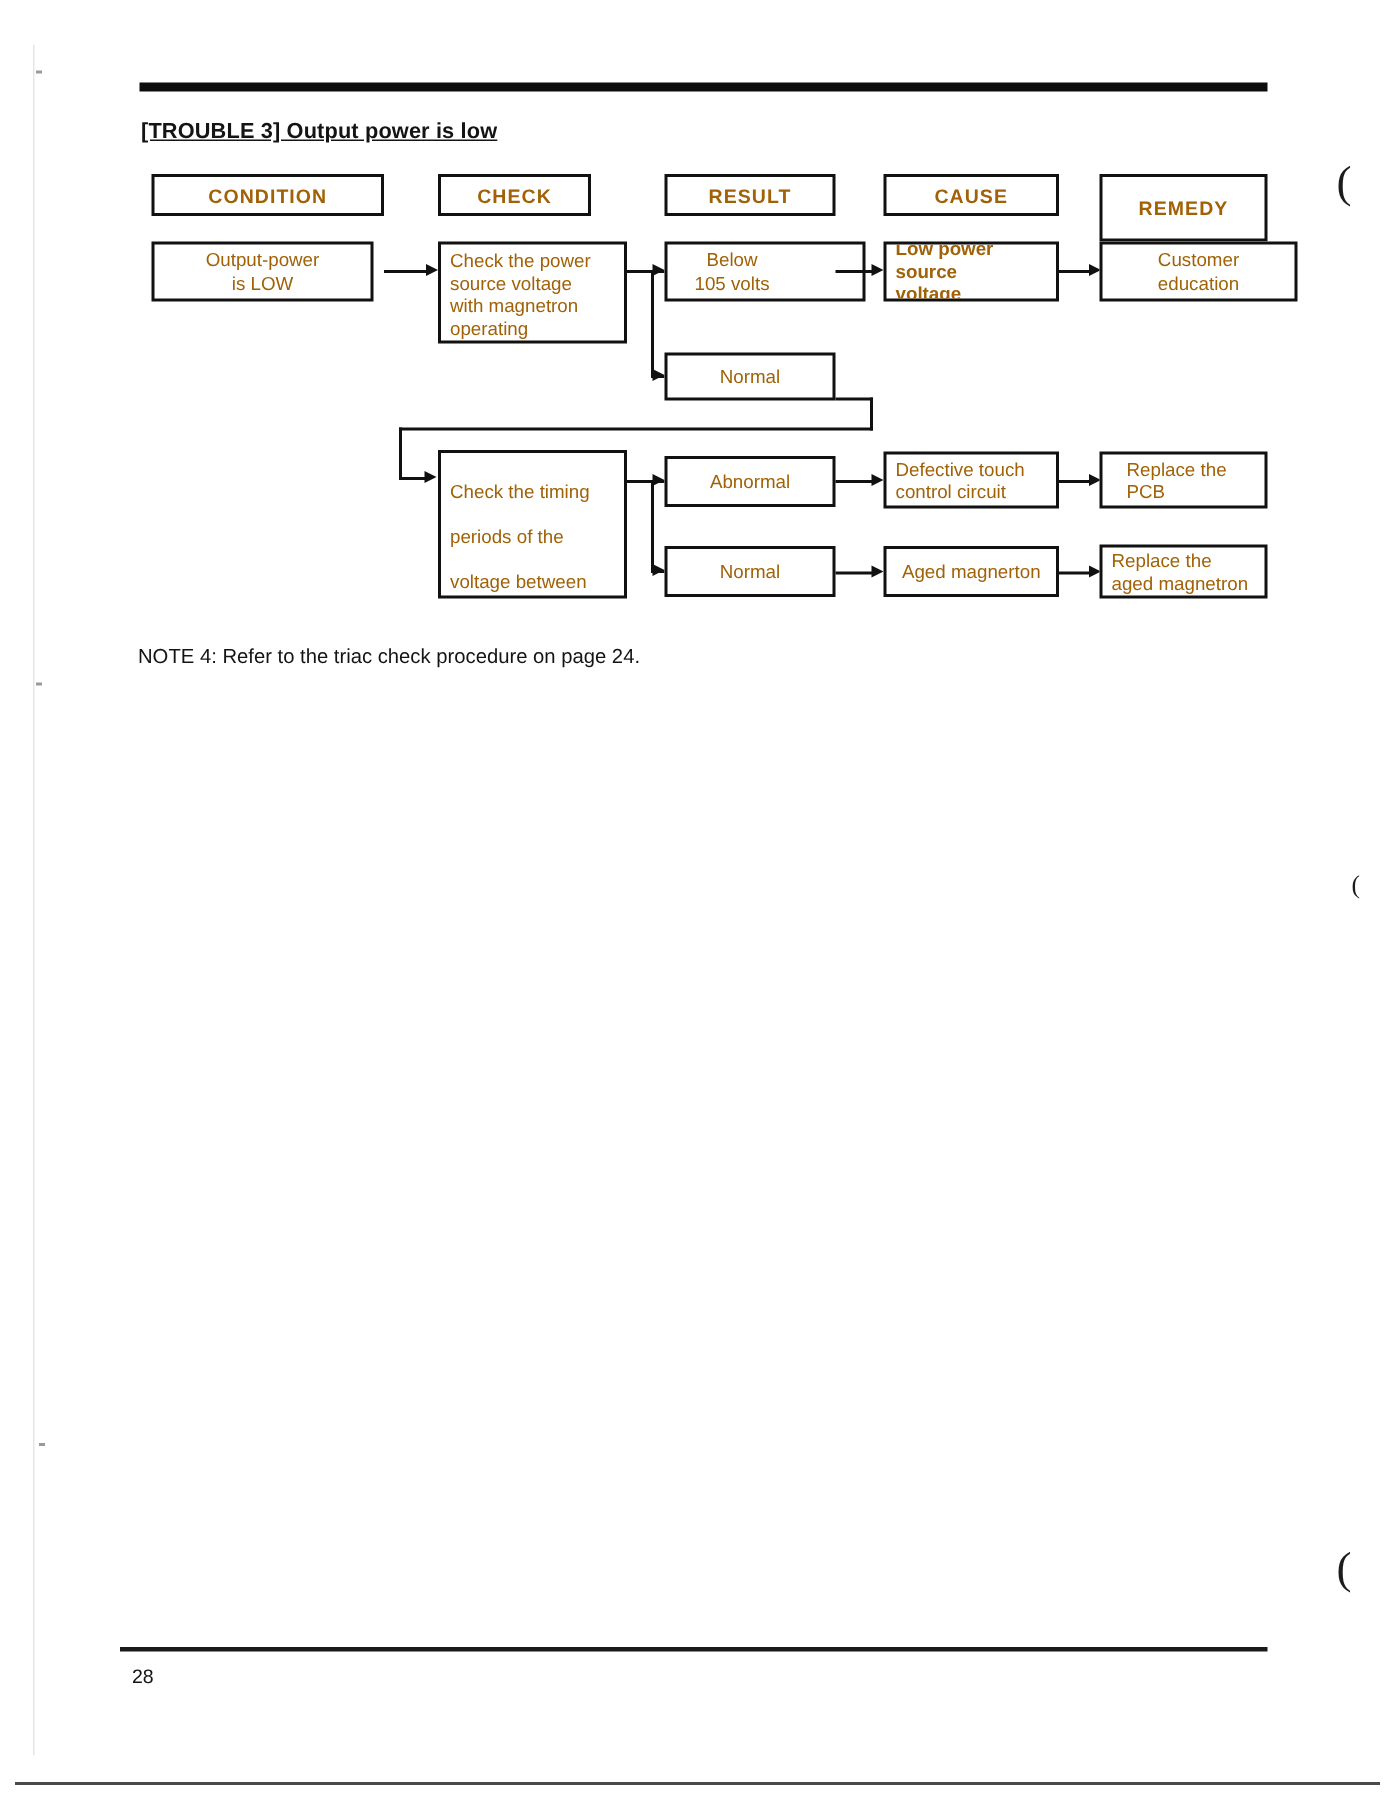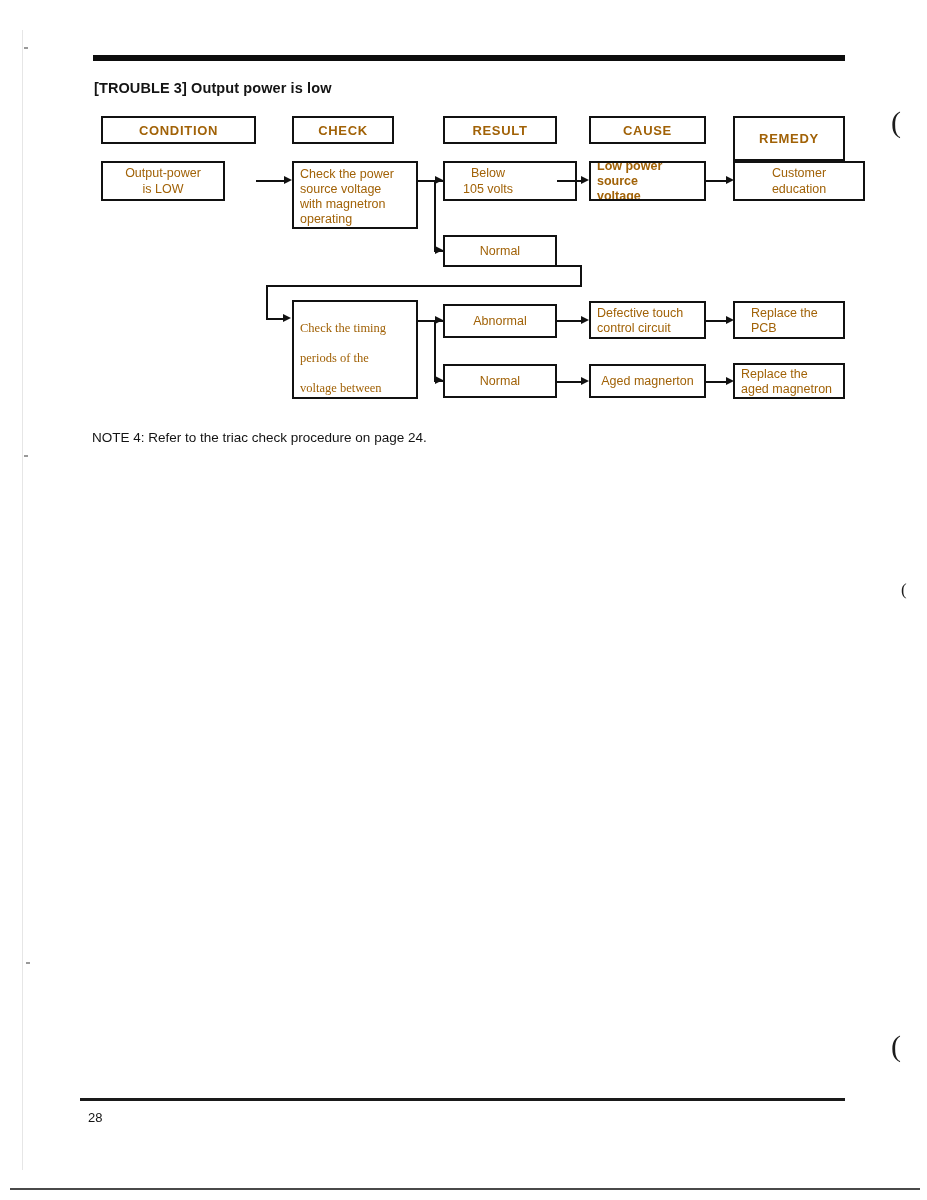--- a/index.html
+++ b/index.html
@@ -55,20 +55,21 @@
   }
 
   
   .trouble-title {
     position: absolute;
     left: 94px; top: 80px;
     font-size: 14.5px;
     font-weight: bold;
     letter-spacing: .1px;
     white-space: nowrap;
+    text-decoration: underline;
   }
   .note-line {
     position: absolute;
     left: 92px; top: 430px;
     font-size: 13.5px;
     white-space: nowrap;
   }
   .page-number {
     position: absolute;
     left: 88px; top: 1110px;
@@ -93,21 +94,20 @@
     border: 2px solid #111111;
     background: #ffffff;
     font-size: 12.5px;
     line-height: 15px;
     color: #a16207;
     overflow: hidden;
   }
   .fbox .tx {
     display: block;
     white-space: pre-line;
-    font-family: Liberation Serif, serif;
   }
   
   .fbox.header {
     display: flex;
     align-items: center;
     justify-content: center;
     font-weight: bold;
     font-size: 13px;
     letter-spacing: .7px;
   }
@@ -163,21 +163,21 @@
   <div class="margin-mark paren" style="left:891px; top:107px;">(</div>
   <div class="margin-mark tick" style="left:901px; top:581px;">(</div>
   <div class="margin-mark paren" style="left:891px; top:1031px;">(</div>
 
   <div class="fbox header" style="left:101px; top:116px; width:155px; height:28px;">CONDITION</div>
   <div class="fbox header" style="left:292px; top:116px; width:102px; height:28px;">CHECK</div>
   <div class="fbox header" style="left:443px; top:116px; width:114px; height:28px;">RESULT</div>
   <div class="fbox header" style="left:589px; top:116px; width:117px; height:28px;">CAUSE</div>
   <div class="fbox header" style="left:733px; top:116px; width:112px; height:45px;">REMEDY</div>
 
-  <div class="fbox centered" style="left:101px; top:161px; width:124px; height:40px; white-space:pre-line; line-height:16px;">Output-power
+  <div class="fbox centered" style="left:101px; top:161px; width:148px; height:40px; white-space:pre-line; line-height:16px;">Output-power
 is LOW</div>
 
   <div class="ln h" style="left:256px; top:180px; width:28px;"></div>
   <div class="arrow" style="left:284px; top:176px;"></div>
 
   <div class="fbox para" style="left:292px; top:161px; width:126px; height:68px; white-space:pre-line;">Check the power
 source voltage
 with magnetron
 operating</div>
 

